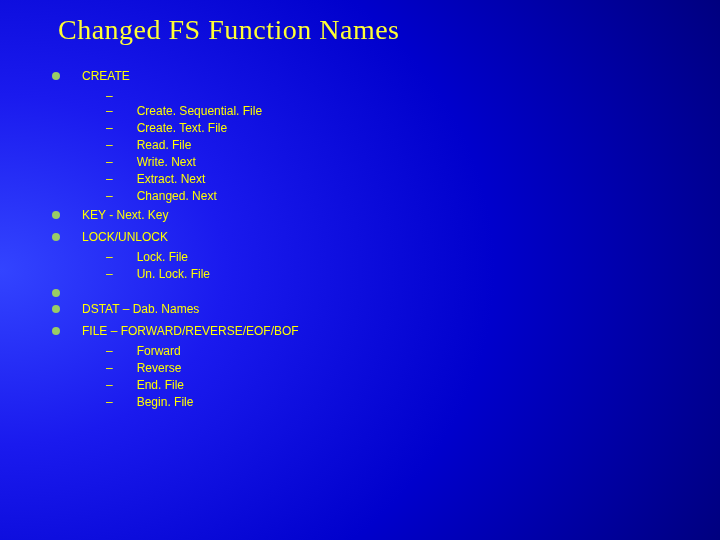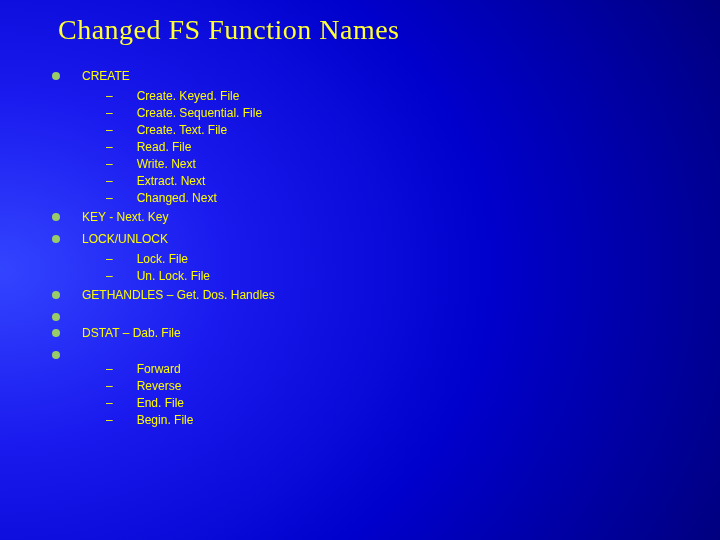--- a/index.html
+++ b/index.html
@@ -65,21 +65,20 @@
 
 <div class="title">Changed FS Function Names</div>
 
 <div class="content" id="content">
     <div class="l1">
       <span class="dot"></span>
       <span class="txt">CREATE</span>
     </div>
     <div class="l2">
       <span class="dash">–</span>
-      <span class="txt">Create. Keyed. File</span>
     </div>
     <div class="l2">
       <span class="dash">–</span>
       <span class="txt">Create. Sequential. File</span>
     </div>
     <div class="l2">
       <span class="dash">–</span>
       <span class="txt">Create. Text. File</span>
     </div>
     <div class="l2">
@@ -109,31 +108,28 @@
     <div class="l2">
       <span class="dash">–</span>
       <span class="txt">Lock. File</span>
     </div>
     <div class="l2">
       <span class="dash">–</span>
       <span class="txt">Un. Lock. File</span>
     </div>
     <div class="l1">
       <span class="dot"></span>
-      <span class="txt">GETHANDLES – Get. Dos. Handles</span>
     </div>
     <div class="l1">
       <span class="dot"></span>
+      <span class="txt">DSTAT – Dab. Names</span>
     </div>
     <div class="l1">
       <span class="dot"></span>
-      <span class="txt">DSTAT – Dab. File</span>
-    </div>
-    <div class="l1">
-      <span class="dot"></span>
+      <span class="txt">FILE – FORWARD/REVERSE/EOF/BOF</span>
     </div>
     <div class="l2">
       <span class="dash">–</span>
       <span class="txt">Forward</span>
     </div>
     <div class="l2">
       <span class="dash">–</span>
       <span class="txt">Reverse</span>
     </div>
     <div class="l2">

